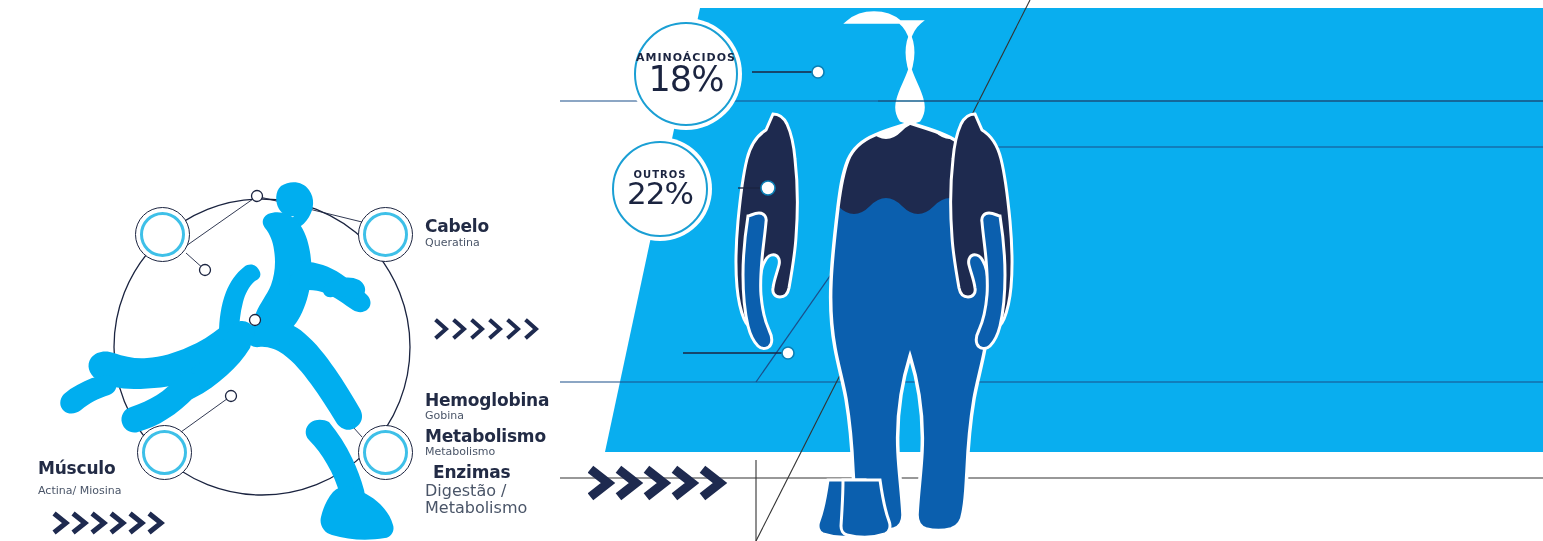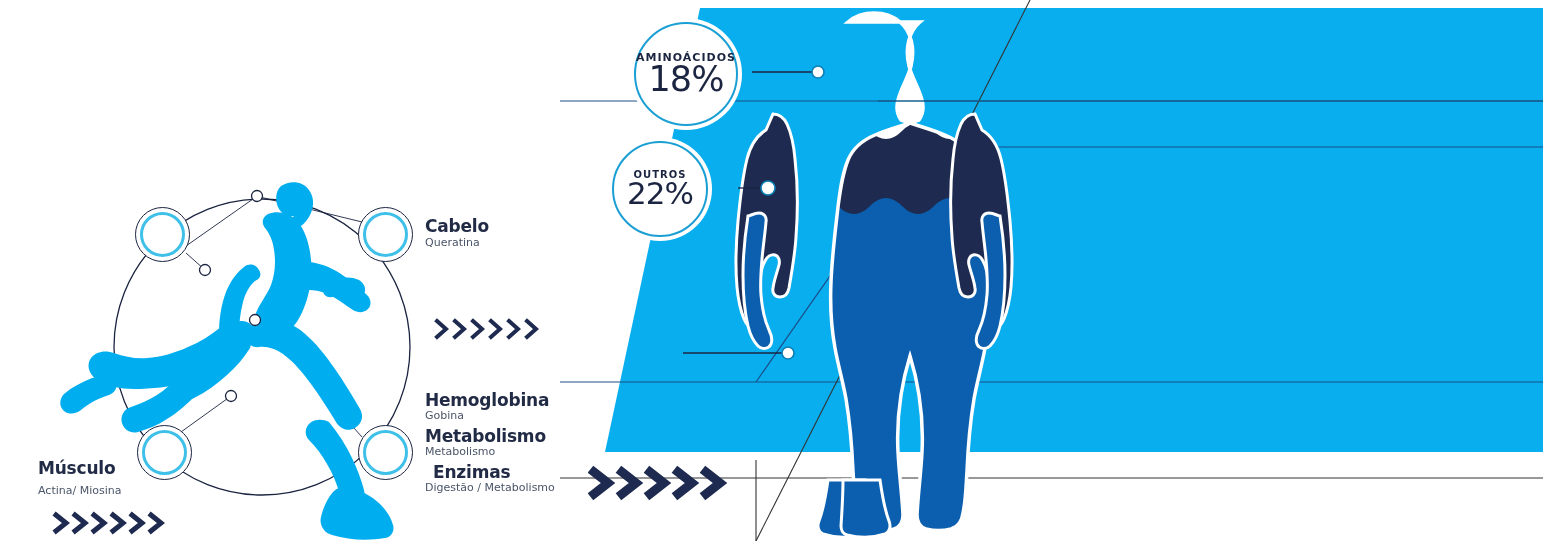--- a/index.html
+++ b/index.html
@@ -45,21 +45,21 @@
   #lbl-hemo{left:425px;top:392px;width:170px;}
   #lbl-hemo .lbl-title{font-size:17px;}
   #lbl-hemo .lbl-sub{font-size:11px;margin-top:0px;}
 
   #lbl-anti{left:425px;top:428px;width:170px;}
   #lbl-anti .lbl-title{font-size:17px;}
   #lbl-anti .lbl-sub{font-size:11px;margin-top:0px;}
 
   #lbl-enz{left:425px;top:464px;width:180px;}
   #lbl-enz .lbl-title{font-size:17px;margin-left:8px;}
-  #lbl-enz .lbl-sub{font-size:11px;margin-top:0px;}
+  #lbl-enz .lbl-sub{font-size:16px;margin-top:0px;}
 
   
   .chev-row{position:absolute;display:flex;}
   .chev{display:block;}
 
   
   #right-panel{position:absolute;left:560px;top:0;width:983px;height:541px;}
 
   .badge{
     position:absolute;border-radius:50%;background:#ffffff;

